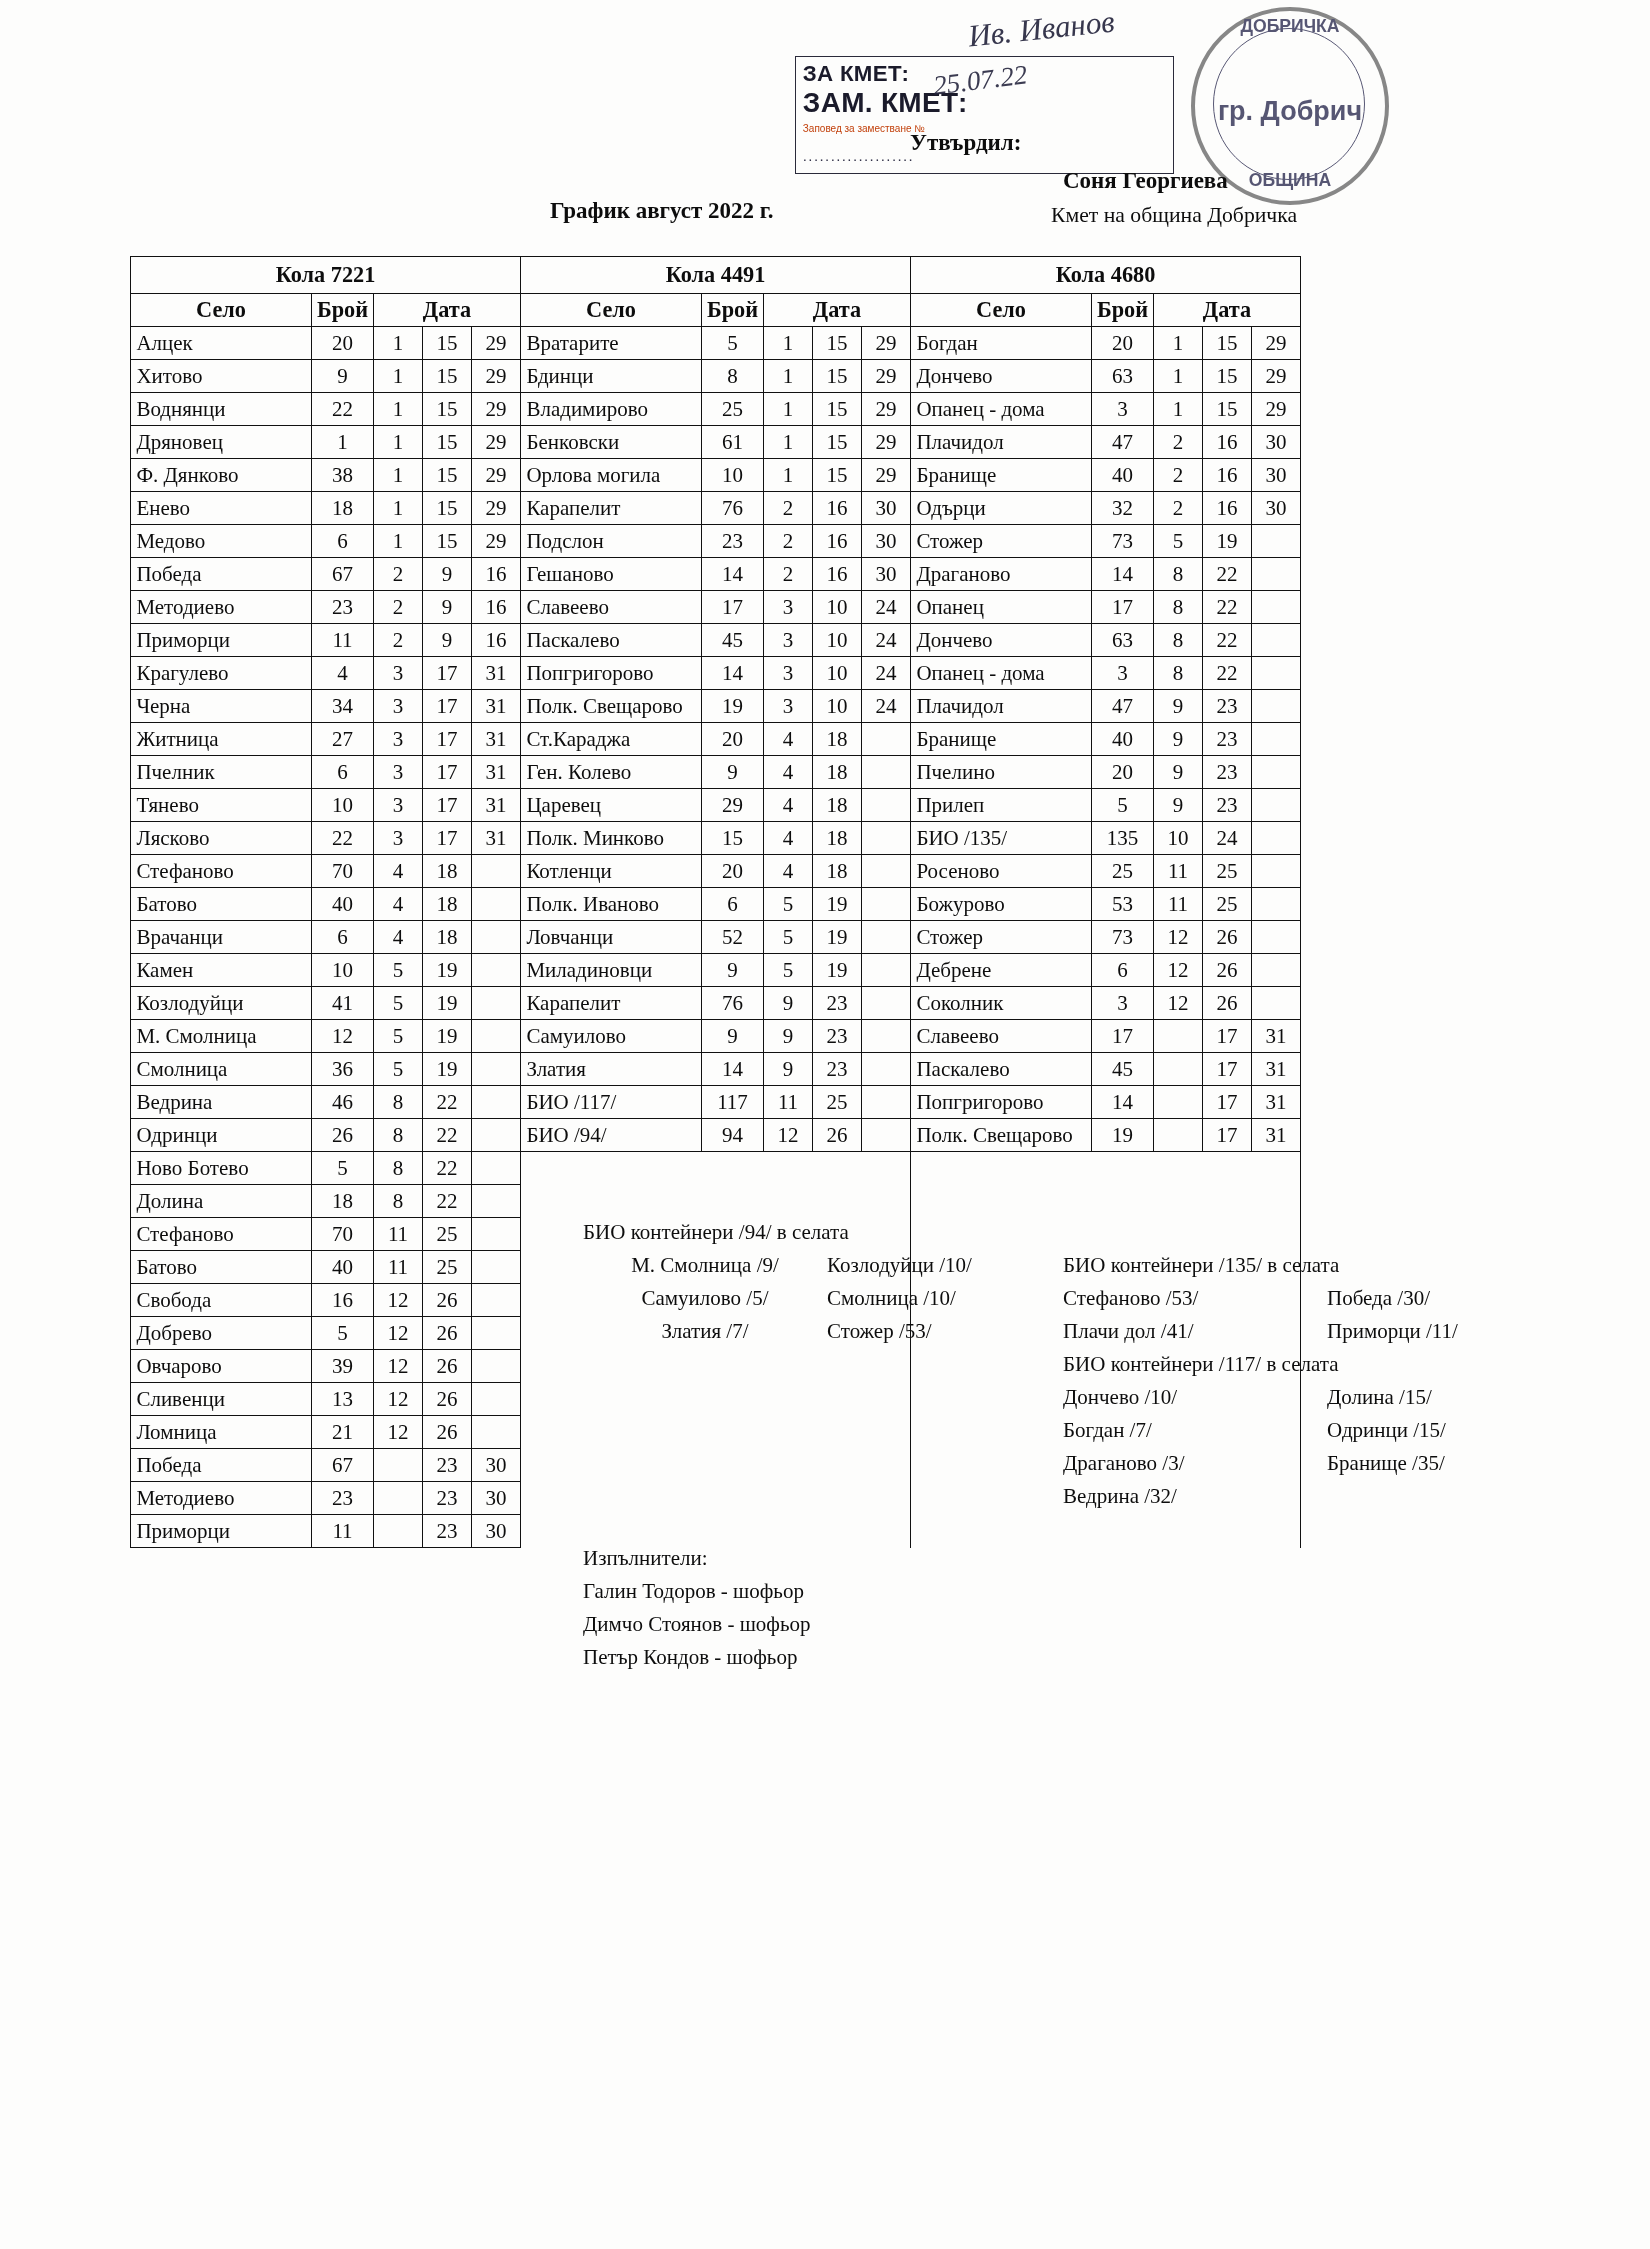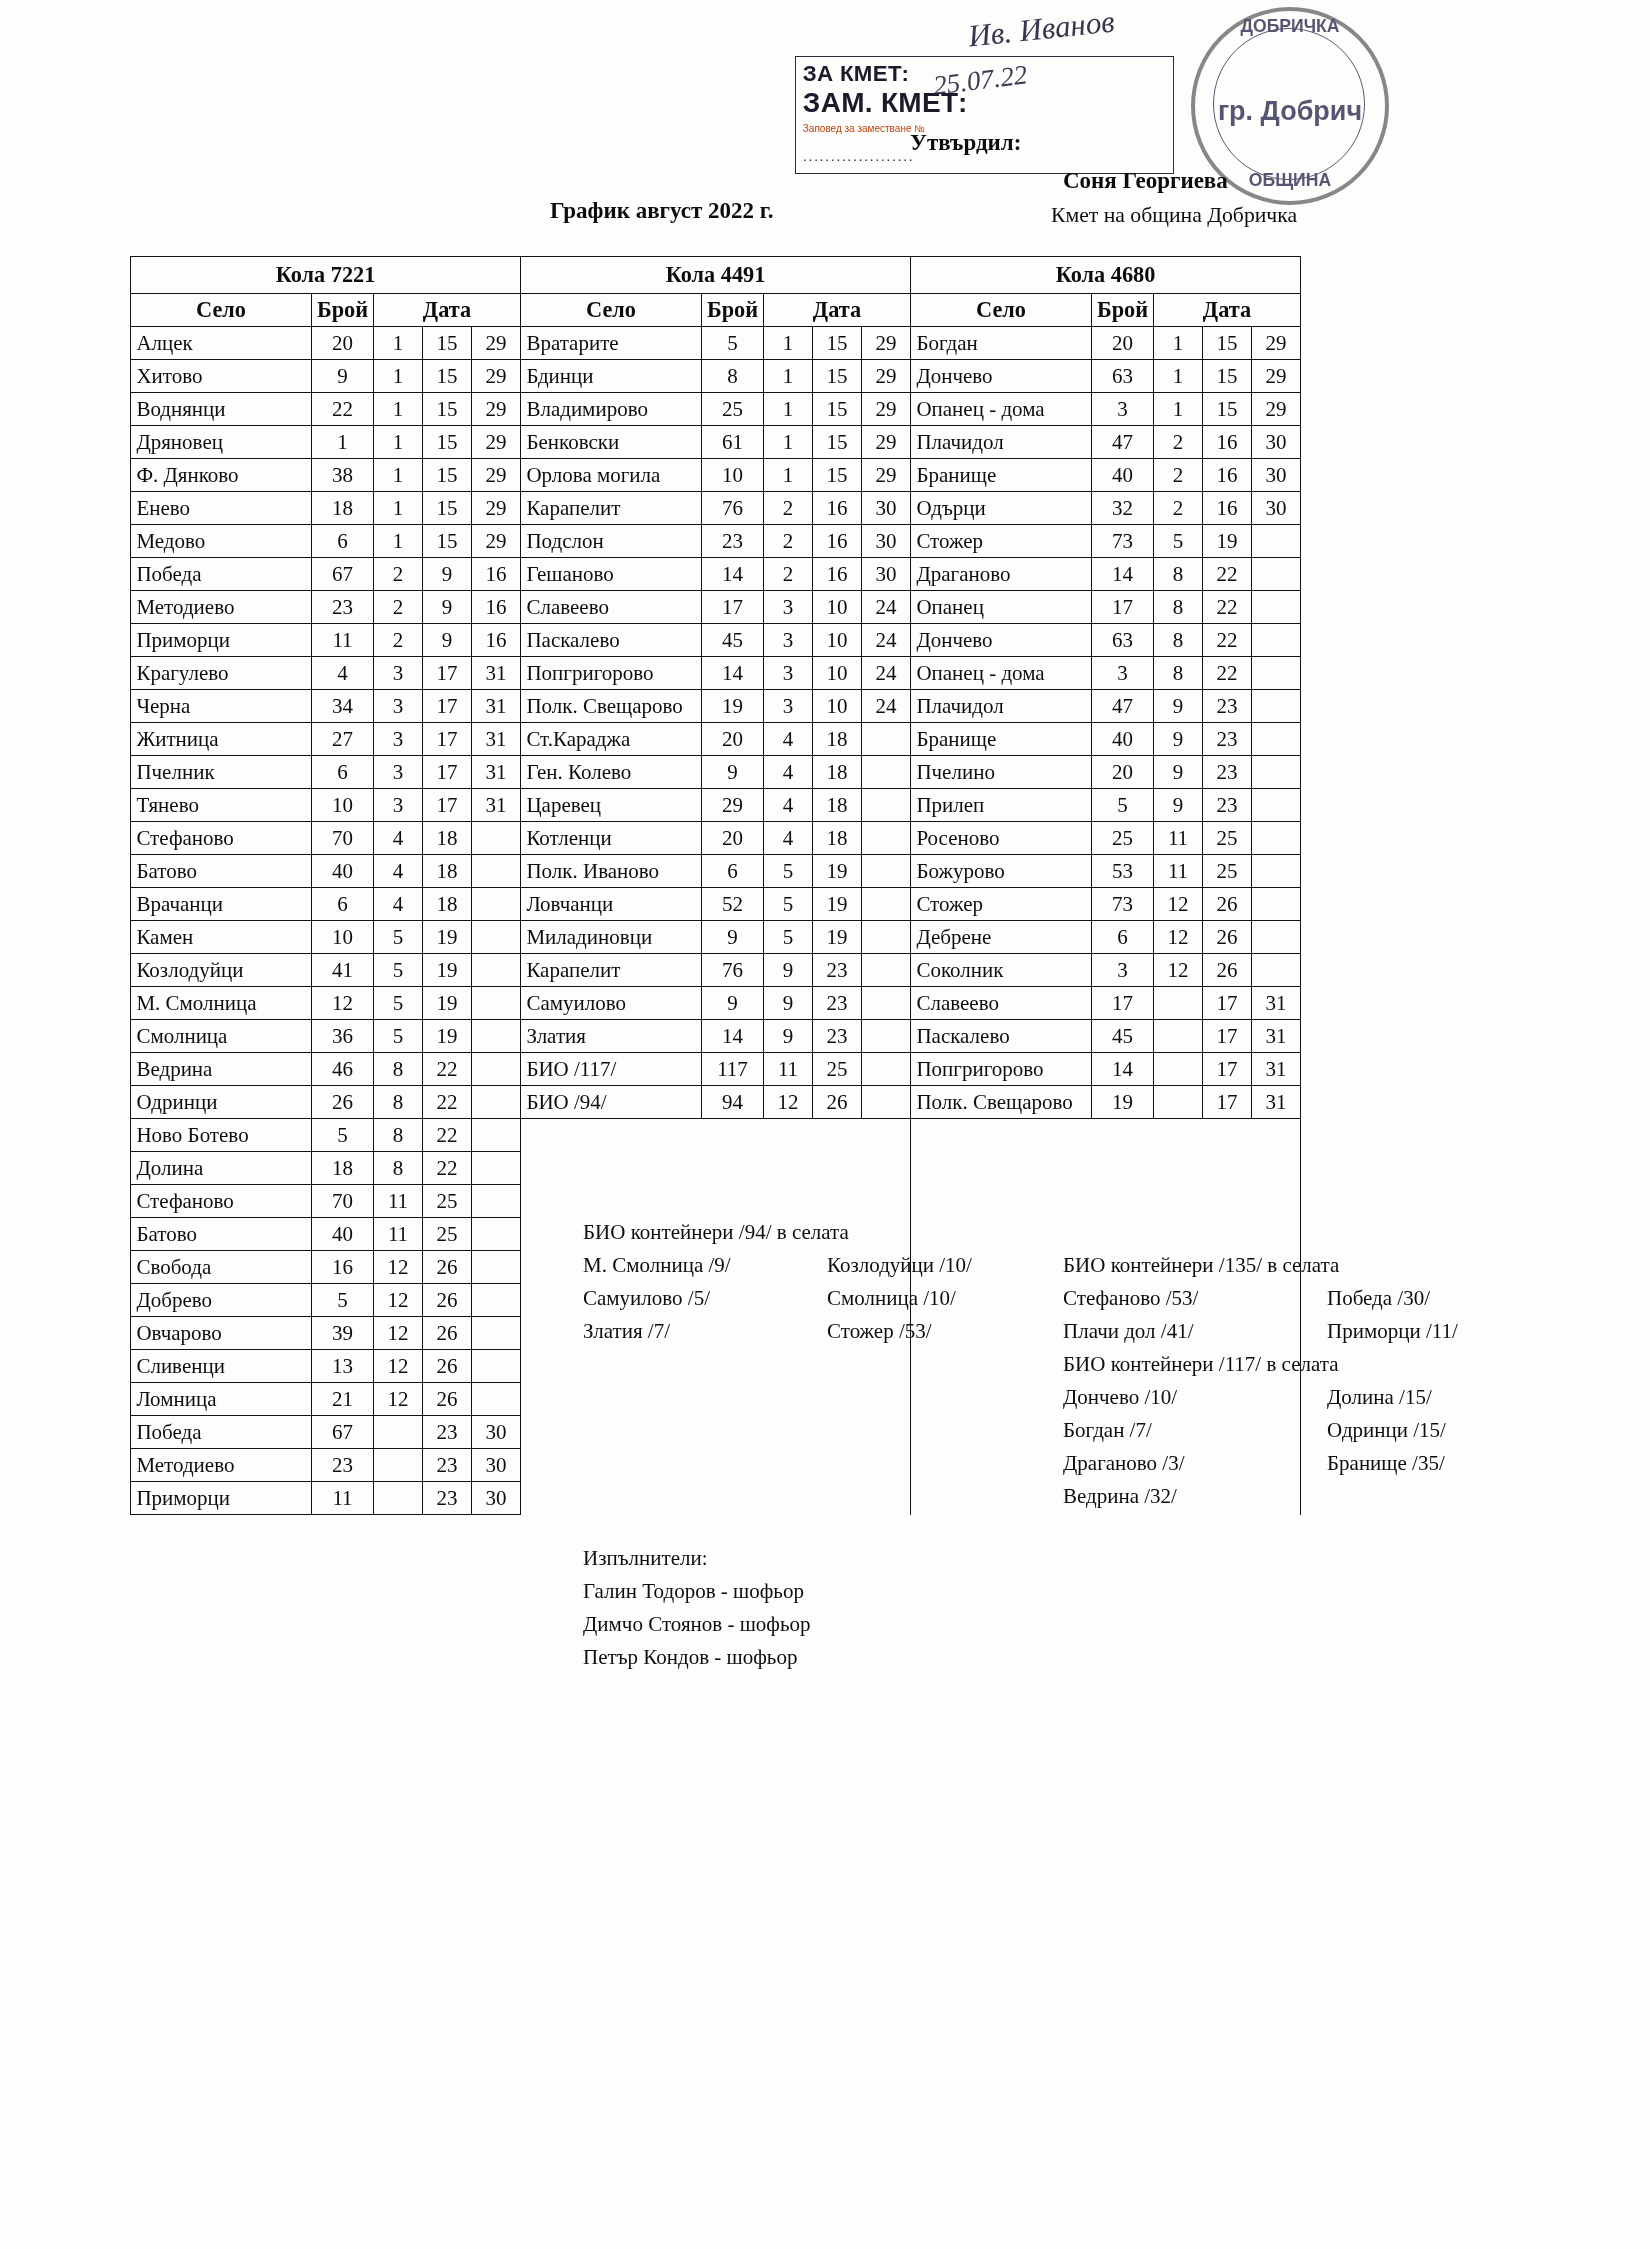--- a/index.html
+++ b/index.html
@@ -215,21 +215,21 @@
   .tbl-outer-right { border-right: 1.4px solid #111 !important; }
 
   
   .notes {
     position: absolute;
     font-family: "Liberation Serif", serif;
     font-size: 21px;
     white-space: nowrap;
   }
   .notes .row { height: 33px; line-height: 33px; }
-  .notes .col2 { display: inline-block; width: 244px; }
+  .notes .col2 { display: inline-block; width: 244px; text-align: center; }
   .notes .col2w { display: inline-block; width: 264px; }
 
   #notes-4491 { left: 583px; top: 1216px; }
   #notes-4680 { left: 1063px; top: 1249px; }
   #executors { left: 583px; top: 1542px; }
   .exec-title { font-size: 21px; }
 </style>
 </head>
 <body>
 
@@ -527,20 +527,37 @@
           <td class="d1">4</td>
           <td class="d2">18</td>
           <td class="d3"></td>
           <td class="village group-sep">Прилеп</td>
           <td class="count">5</td>
           <td class="d1">9</td>
           <td class="d2">23</td>
           <td class="d3 tbl-outer-right"></td>
         </tr>
         <tr>
+          <td class="village tbl-outer-left">Лясково</td>
+          <td class="count">22</td>
+          <td class="d1">3</td>
+          <td class="d2">17</td>
+          <td class="d3">31</td>
+          <td class="village group-sep">Полк. Минково</td>
+          <td class="count">15</td>
+          <td class="d1">4</td>
+          <td class="d2">18</td>
+          <td class="d3"></td>
+          <td class="village group-sep">БИО /135/</td>
+          <td class="count">135</td>
+          <td class="d1">10</td>
+          <td class="d2">24</td>
+          <td class="d3 tbl-outer-right"></td>
+        </tr>
+        <tr>
           <td class="village tbl-outer-left">Стефаново</td>
           <td class="count">70</td>
           <td class="d1">4</td>
           <td class="d2">18</td>
           <td class="d3"></td>
           <td class="village group-sep">Котленци</td>
           <td class="count">20</td>
           <td class="d1">4</td>
           <td class="d2">18</td>
           <td class="d3"></td>

